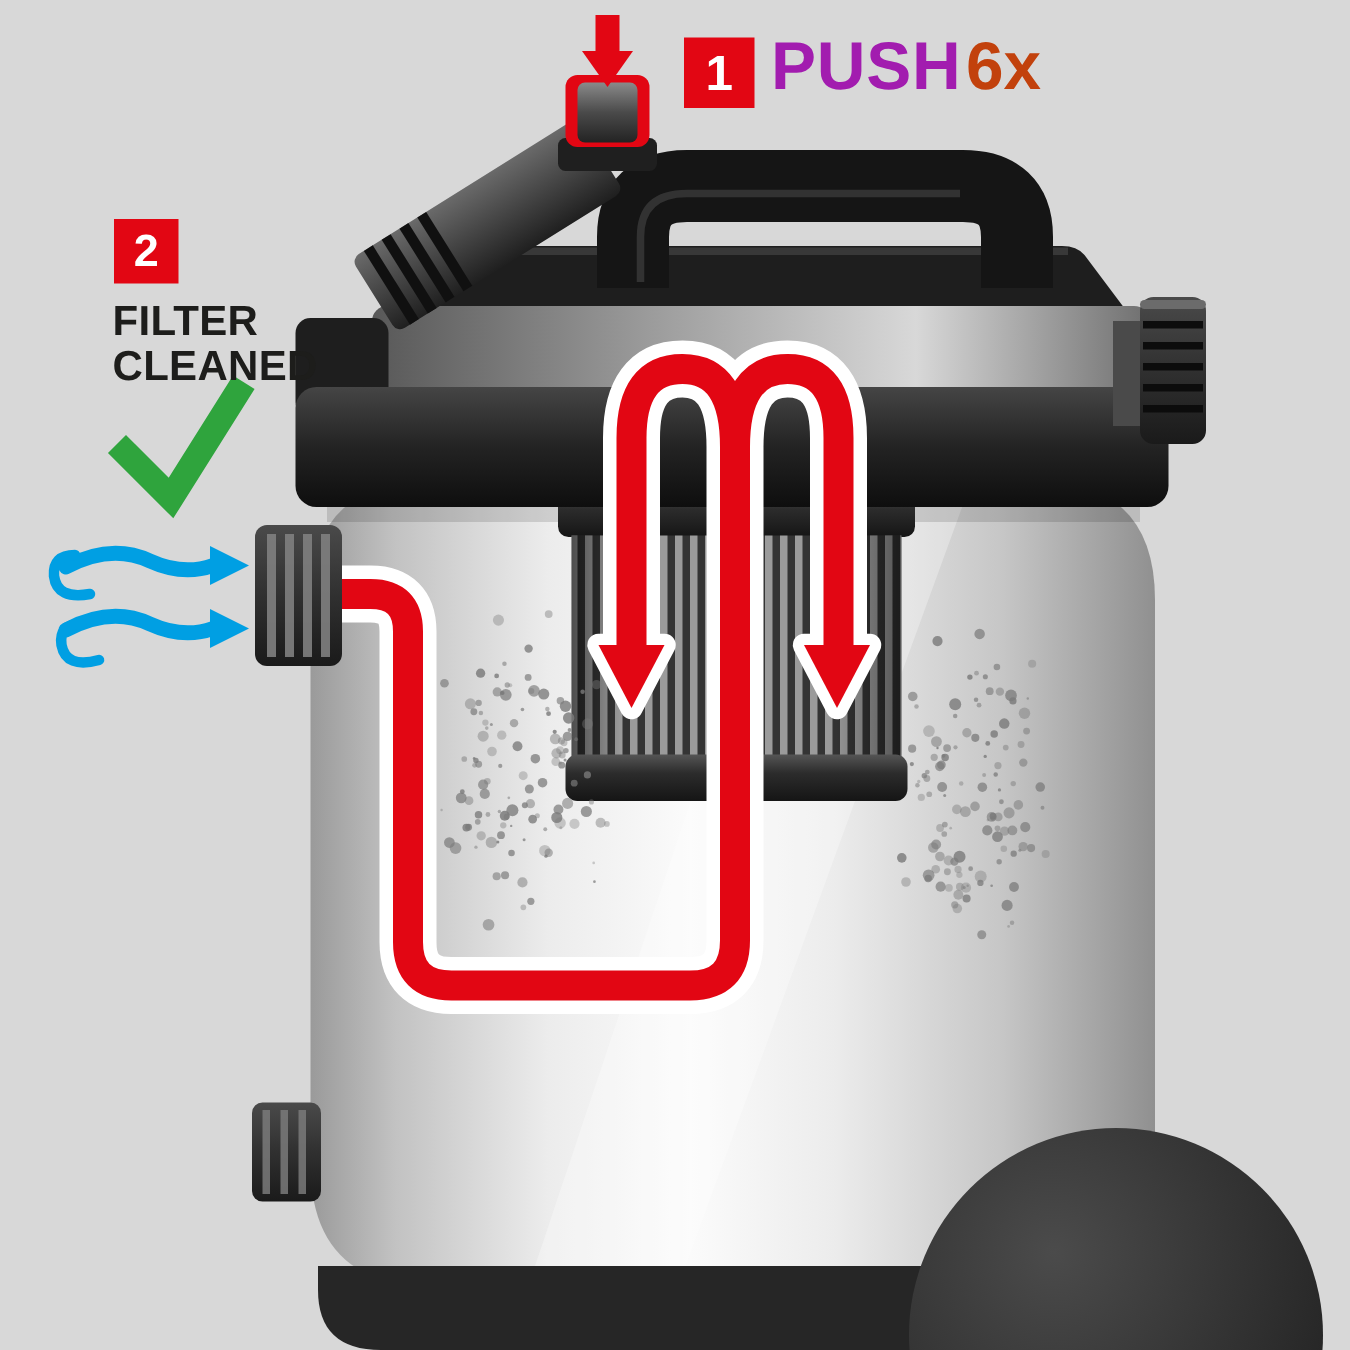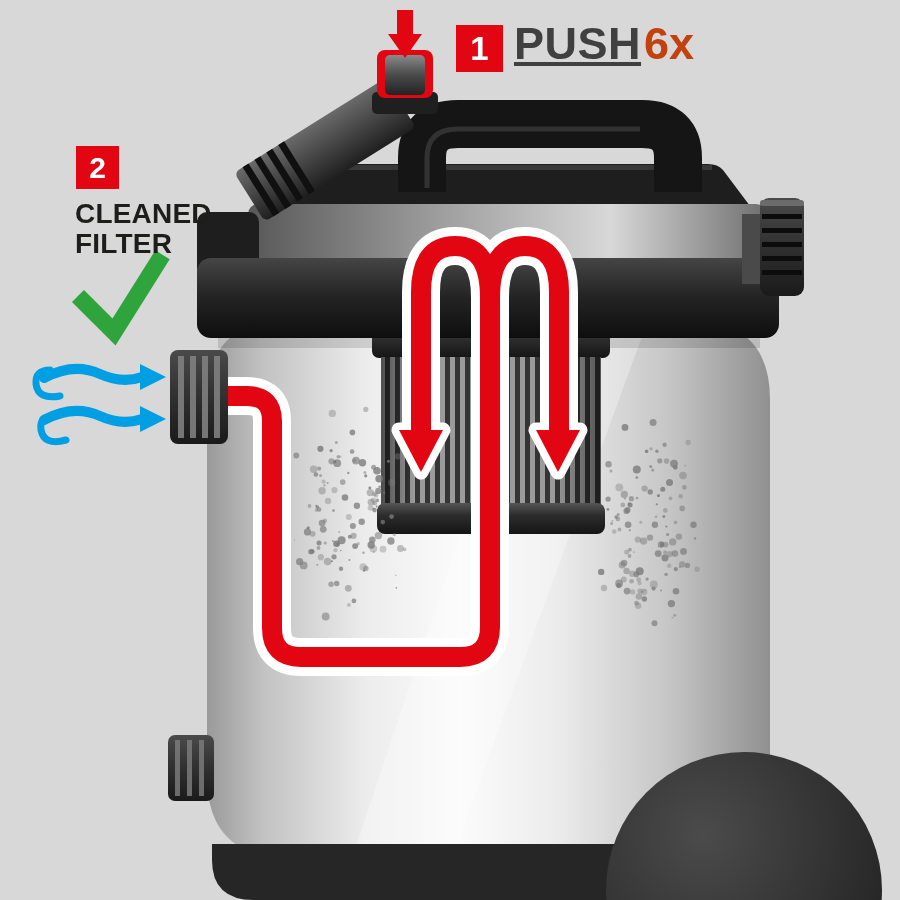--- a/index.html
+++ b/index.html
@@ -10,21 +10,21 @@
   .stage svg { position:absolute; left:0; top:0; }
   .badge {
     position:absolute; background:#e20613; color:#ffffff;
     font-weight:800; display:flex; align-items:center; justify-content:center;
     line-height:1;
   }
   #badge1 { left:456px; top:25px; width:47px; height:47px; font-size:33px; }
   #badge2 { left:76px;  top:146px; width:43px; height:43px; font-size:30px; }
   .push-label {
     position:absolute; left:514px; top:21px; font-size:45px; font-weight:800;
-    color:#404040; letter-spacing:0.5px; line-height:1;text-decoration:underline;
+    color:#a21caf; letter-spacing:0.5px; line-height:1;
   }
   .push-count {
     position:absolute; left:644px; top:21px; font-size:45px; font-weight:800;
     color:#c2410c; line-height:1;
   }
   .result-label {
     position:absolute; left:75px; top:199px; font-size:28px; font-weight:800;
     color:#1d1d1b; line-height:30px; letter-spacing:0.2px;
   }
 </style>
@@ -423,17 +423,17 @@
     <polygon points="388,34 422,34 405,58"></polygon>
   </g>
 </svg>
 
 <div id="badge1" class="badge">1</div>
 <div class="push-label">PUSH</div>
 <div class="push-count">6x</div>
 
 <div id="badge2" class="badge">2</div>
 <div class="result-label">
+  <div>FILTER</div>
   <div>CLEANED</div>
-  <div>FILTER</div>
 </div>
 
 </div>
 
 </body></html>

